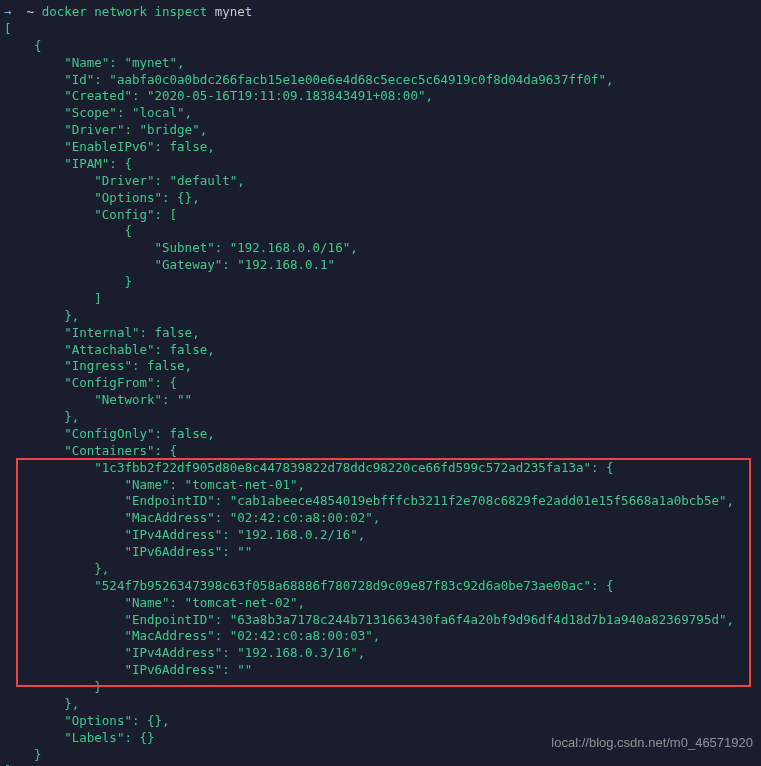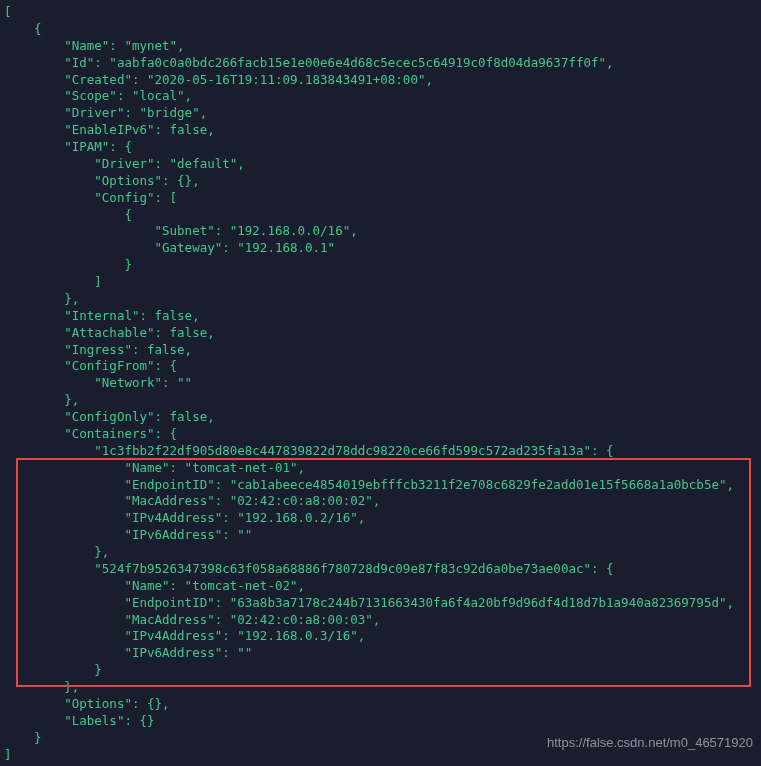--- a/index.html
+++ b/index.html
@@ -37,20 +37,21 @@
       bottom: 14px;
       color: rgba(220,220,220,0.6);
       font-size: 13px;
       font-family: Arial, sans-serif;
     }
   </style>
 </head>
 <body>
 
 <div class="terminal">
+<pre><span class="prompt-arrow">→</span>  <span class="prompt-tilde">~</span> <span class="cmd">docker network inspect</span> <span class="white-arg">mynet</span></pre>
 <pre>[</pre>
 <pre>    {</pre>
 <pre>        "Name": "mynet",</pre>
 <pre>        "Id": "aabfa0c0a0bdc266facb15e1e00e6e4d68c5ecec5c64919c0f8d04da9637ff0f",</pre>
 <pre>        "Created": "2020-05-16T19:11:09.183843491+08:00",</pre>
 <pre>        "Scope": "local",</pre>
 <pre>        "Driver": "bridge",</pre>
 <pre>        "EnableIPv6": false,</pre>
 <pre>        "IPAM": {</pre>
 <pre>            "Driver": "default",</pre>
@@ -87,13 +88,13 @@
 <pre>        },</pre>
 <pre>        "Options": {},</pre>
 <pre>        "Labels": {}</pre>
 <pre>    }</pre>
 <pre>]</pre>
 
 </div>
 
 <div class="highlight-box"></div>
 
-<div class="watermark">https://false.csdn.net/m0_46571920</div>
+<div class="watermark">local://blog.csdn.net/m0_46571920</div>
 
 </body></html>

